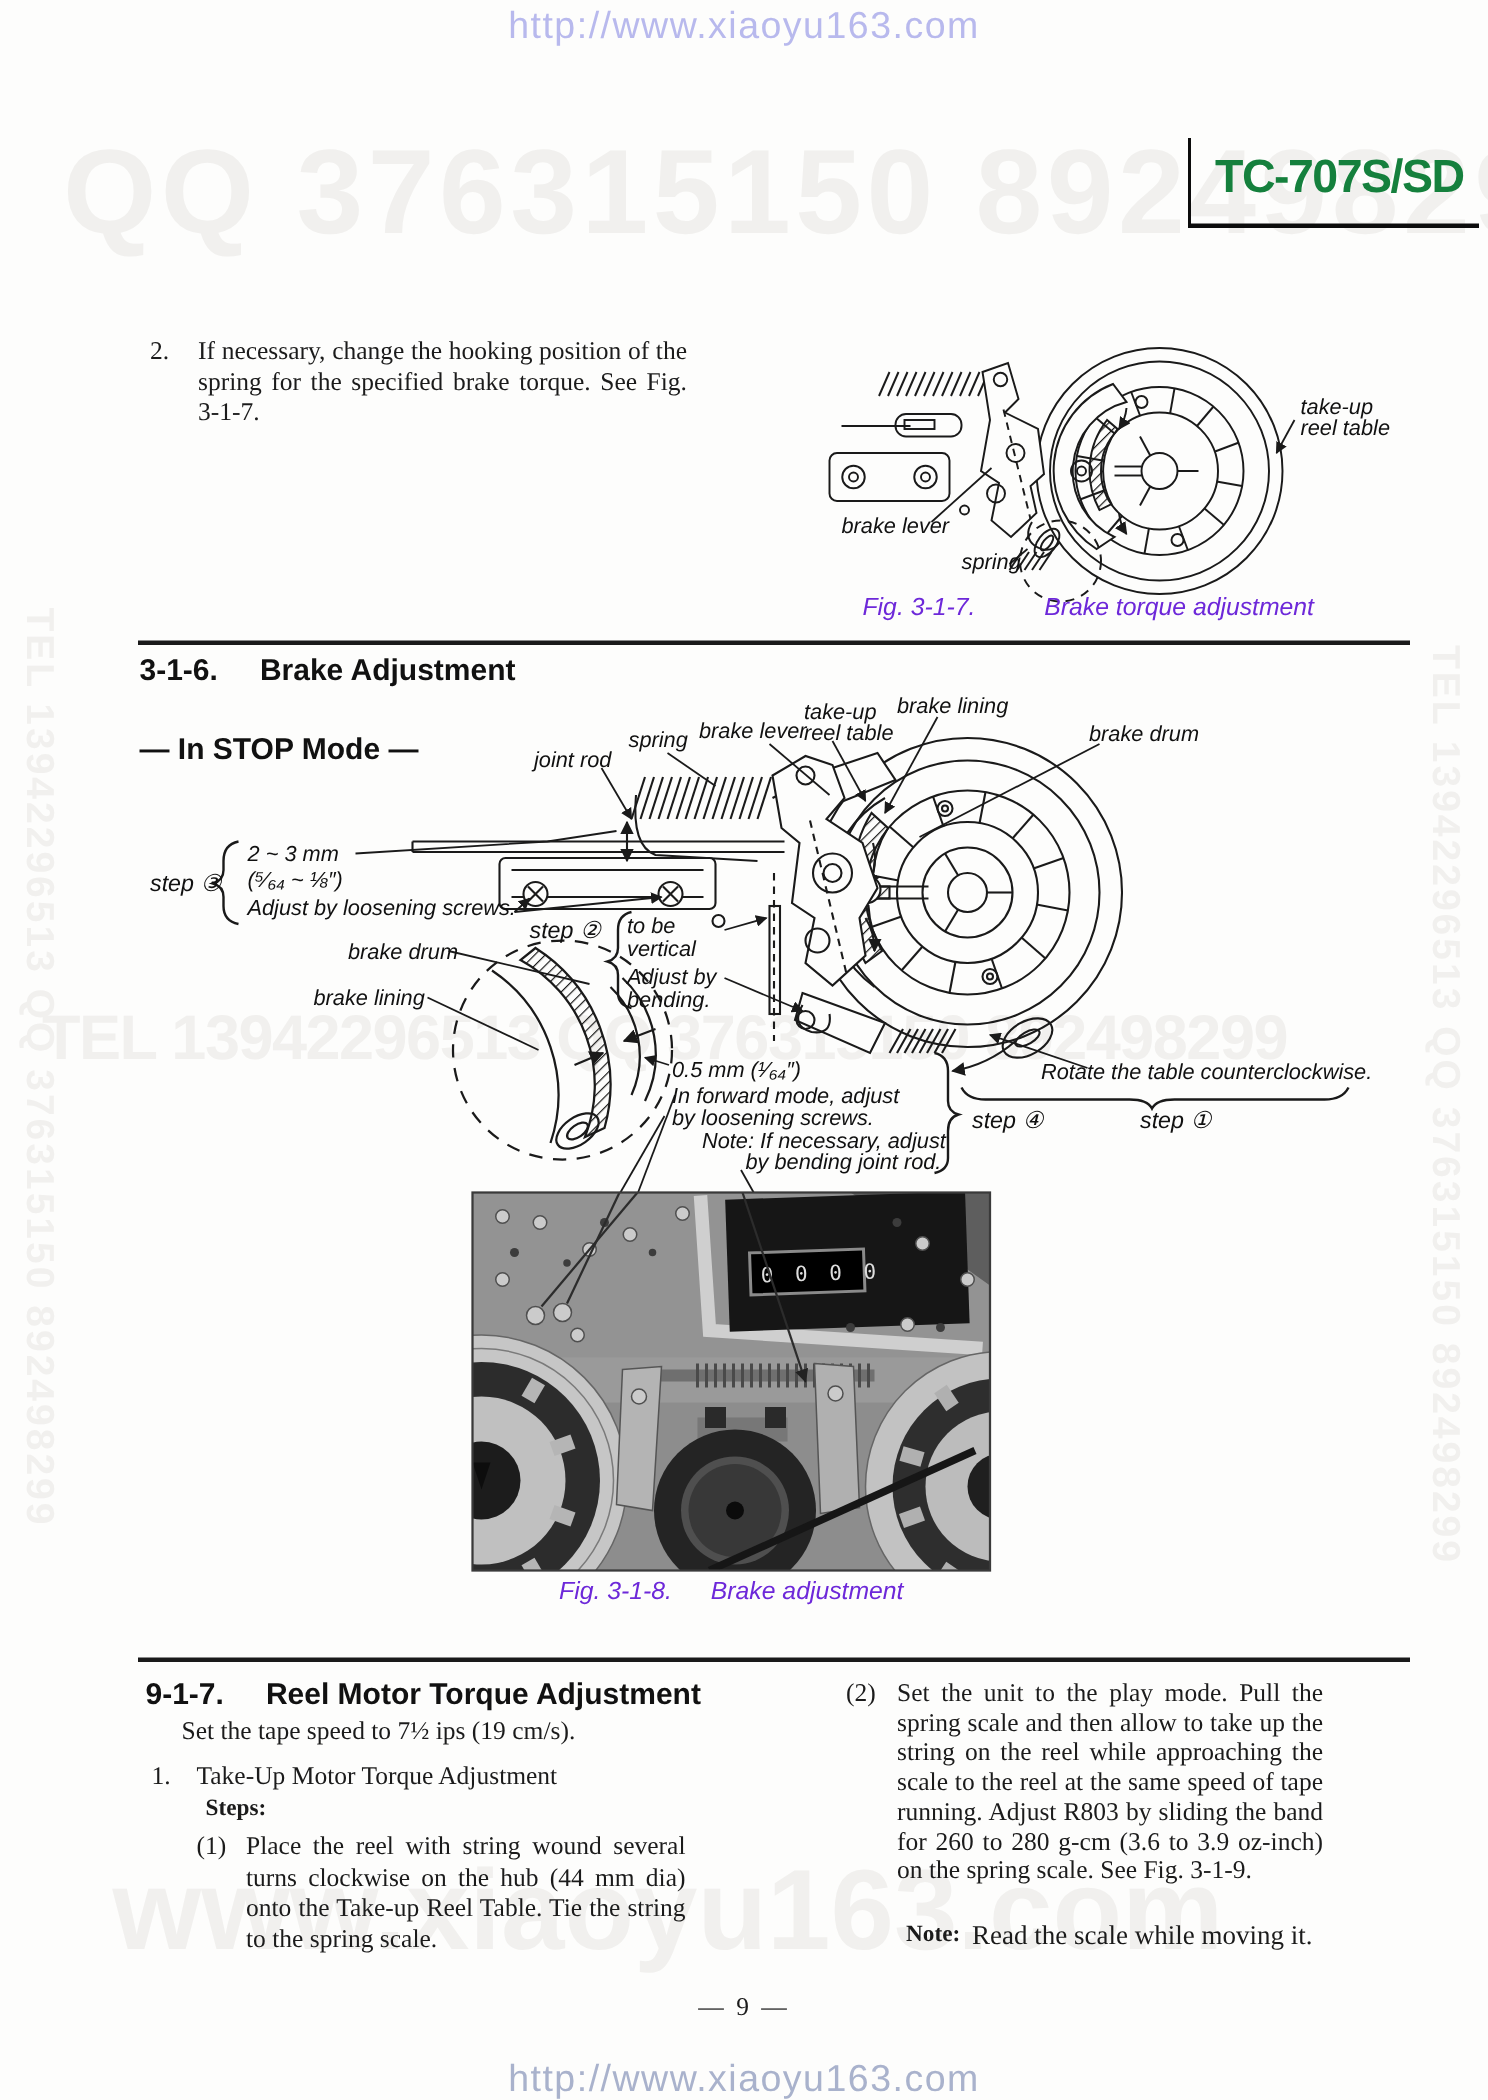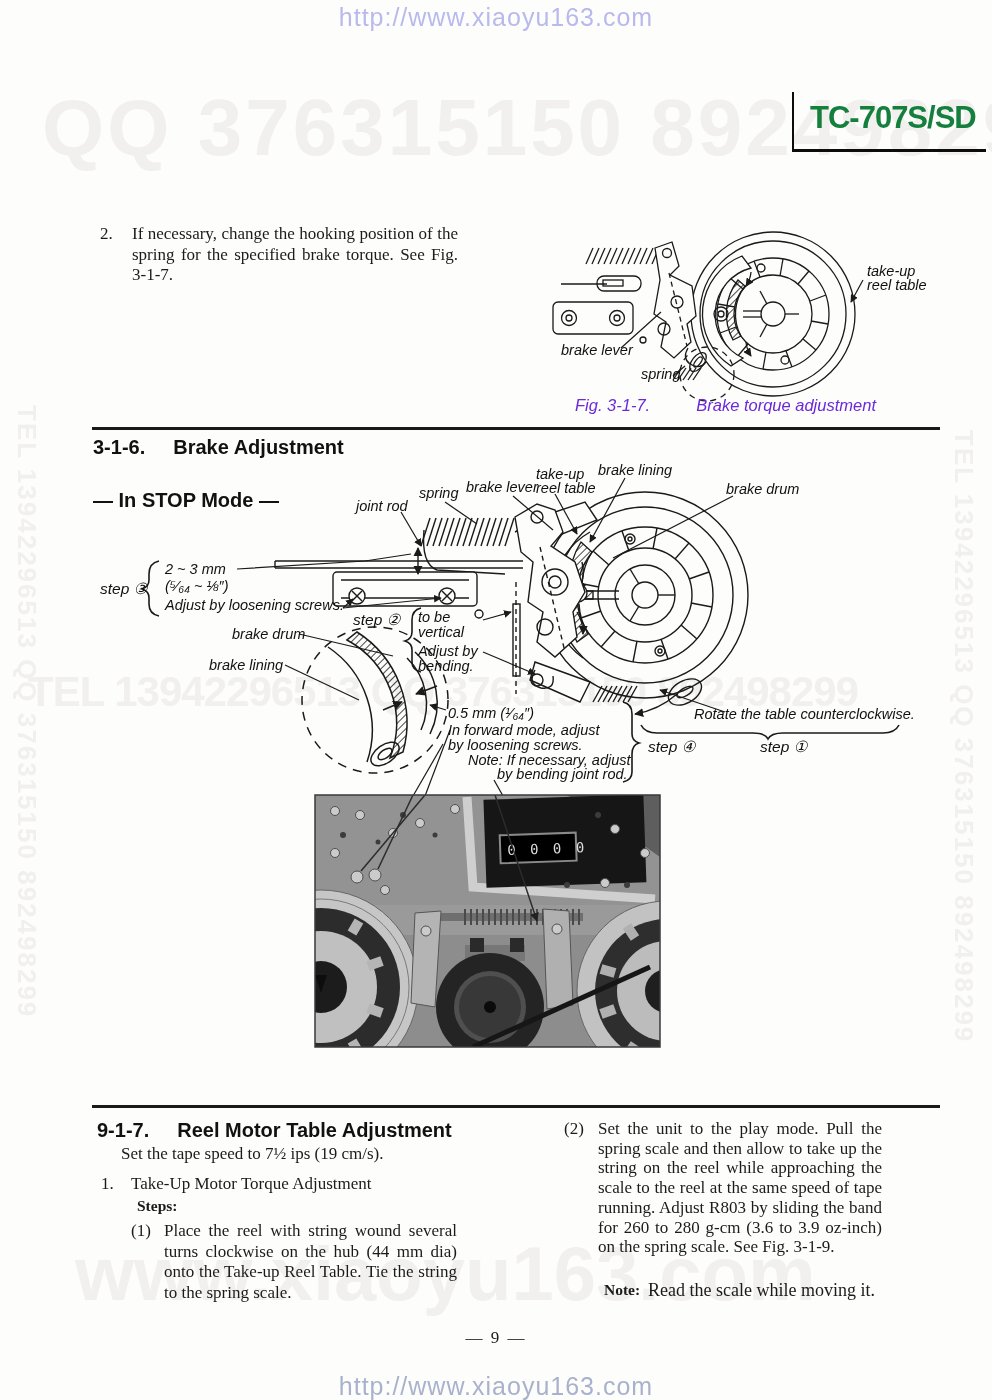--- a/index.html
+++ b/index.html
@@ -448,26 +448,30 @@
       </g>
 
       <g stroke="#2c2c2c" stroke-width="1.5" fill="none">
         <line x1="110" y1="0" x2="46" y2="76"></line>
         <line x1="98" y1="0" x2="63" y2="74"></line>
         <line x1="180" y1="0" x2="222" y2="126" marker-end="url(#ah3)"></line>
       </g>
     </g>
     <rect x="0" y="0" width="345" height="252" fill="none" stroke="#3a3a3a" stroke-width="1.5"></rect>
   </svg>
+  <div class="abs z1" style="left:315px;top:1052px;width:345px;text-align:center;">
+    <span class="cap">Fig. 3-1-8.</span>
+    <span class="cap" style="margin-left:22px;">Brake adjustment</span>
+  </div>
 
   <div class="abs rule" style="left:92px;top:1105px;width:848px;"></div>
 
   <div class="abs z1" style="left:97px;top:1119px;">
     <span class="hsans">9-1-7.</span>
-    <span class="hsans" style="margin-left:24px;">Reel Motor Table Adjustment</span>
+    <span class="hsans" style="margin-left:24px;">Reel Motor Torque Adjustment</span>
   </div>
   <div class="abs z1 ser" style="left:121px;top:1144px;">Set the tape speed to 7½ ips (19 cm/s).</div>
   <div class="abs z1 row" style="left:101px;top:1174px;">
     <div class="ser" style="width:30px;">1.</div>
     <div class="ser">Take-Up Motor Torque Adjustment</div>
   </div>
   <div class="abs z1 ser notelbl" style="left:97px;top:1196px;font-size:15.5px;">Steps:</div>
   <div class="abs z1 row" style="left:131px;top:1221px;width:326px;">
     <div class="ser" style="width:33px;">(1)</div>
     <div class="ser just" style="width:293px;">Place the reel with string wound several turns clockwise on the hub (44 mm dia) onto the Take-up Reel Table.  Tie the string to the spring scale.</div>

